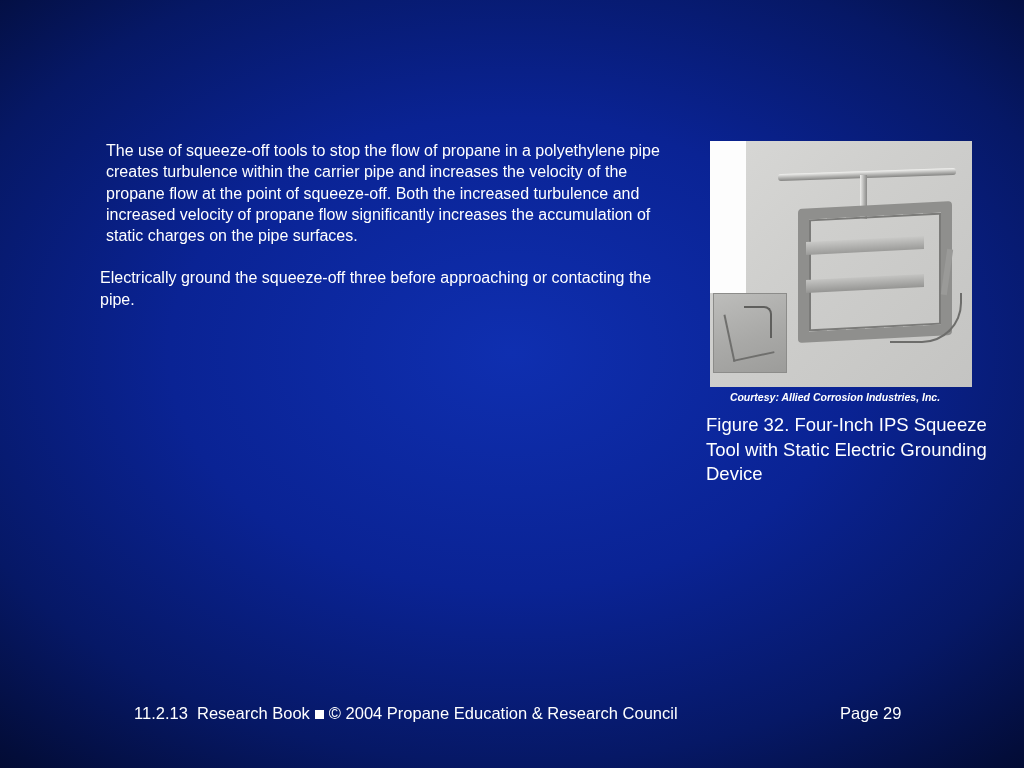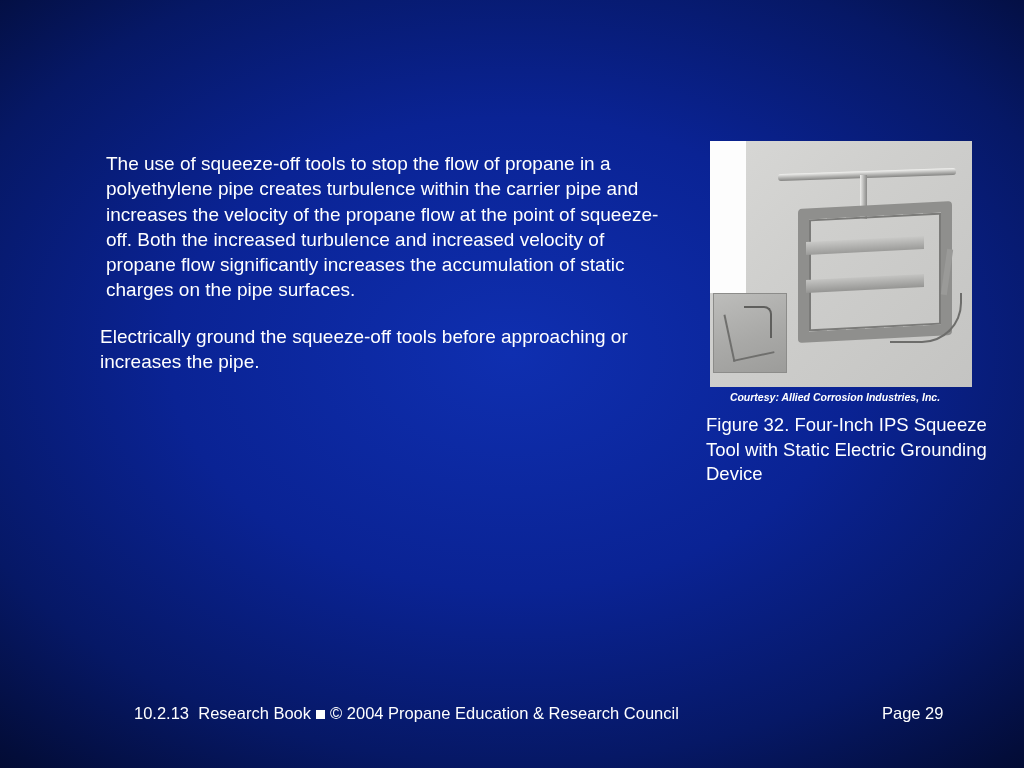--- a/index.html
+++ b/index.html
@@ -35,23 +35,23 @@
     line-height: 1.15;
   }
   .body-col {
     position: absolute;
     left: 100px;
     top: 140px;
     width: 566px;
   }
   .para {
     color: #ffffff;
-    font-size: 19px;
+    font-size: 16px;
     line-height: 1.33;
-    margin: 11px 0 21px 0;
+    margin: 0 0 21px 0;
     white-space: pre-line;
   }
   .para.first {
     padding-left: 6px;
   }
   .para.last {
     margin-bottom: 0;
   }
   .figure-col {
     position: absolute;
@@ -222,32 +222,31 @@
     height: 9px;
     background: #ffffff;
     margin: 0 5px 1px 5px;
     vertical-align: middle;
   }
   .footer .right {
     position: absolute;
     left: 840px;
     top: 0;
     white-space: nowrap;
-    margin-left: 42px;
   }
 </style>
 </head>
 <body>
 
 <div class="slide">
 
 
   <div class="body-col">
     <p class="para first">The use of squeeze-off tools to stop the flow of propane in a polyethylene pipe creates turbulence within the carrier pipe and increases the velocity of the propane flow at the point of squeeze-off.  Both the increased turbulence and increased velocity of propane flow significantly increases the accumulation of static charges on the pipe surfaces.</p>
-    <p class="para">Electrically ground the squeeze-off tools before approaching or increases the pipe.</p>
+    <p class="para">Electrically ground the squeeze-off three before approaching or contacting the pipe.</p>
   </div>
 
   <div class="figure-col">
     <div class="photo">
       <div class="white-left"></div>
       <div class="tool">
         <div class="rod"></div>
         <div class="stem"></div>
         <div class="frame-outer"></div>
         <div class="bar-top"></div>
@@ -258,17 +257,17 @@
       <div class="inset">
         <div class="wire"></div>
         <div class="wire2"></div>
       </div>
     </div>
     <div class="courtesy">Courtesy:  Allied Corrosion Industries, Inc.</div>
     <div class="fig-caption">Figure 32.  Four-Inch IPS Squeeze Tool with Static Electric Grounding Device</div>
   </div>
 
   <div class="footer">
-    <div class="left"><span>10.2.13</span>&nbsp;&nbsp;<span>Research Book</span><span class="sq"></span><span>© 2004 Propane Education &amp; Research Council</span></div>
+    <div class="left"><span>11.2.13</span>&nbsp;&nbsp;<span>Research Book</span><span class="sq"></span><span>© 2004 Propane Education &amp; Research Council</span></div>
     <div class="right">Page  29</div>
   </div>
 
 </div>
 
 </body></html>

